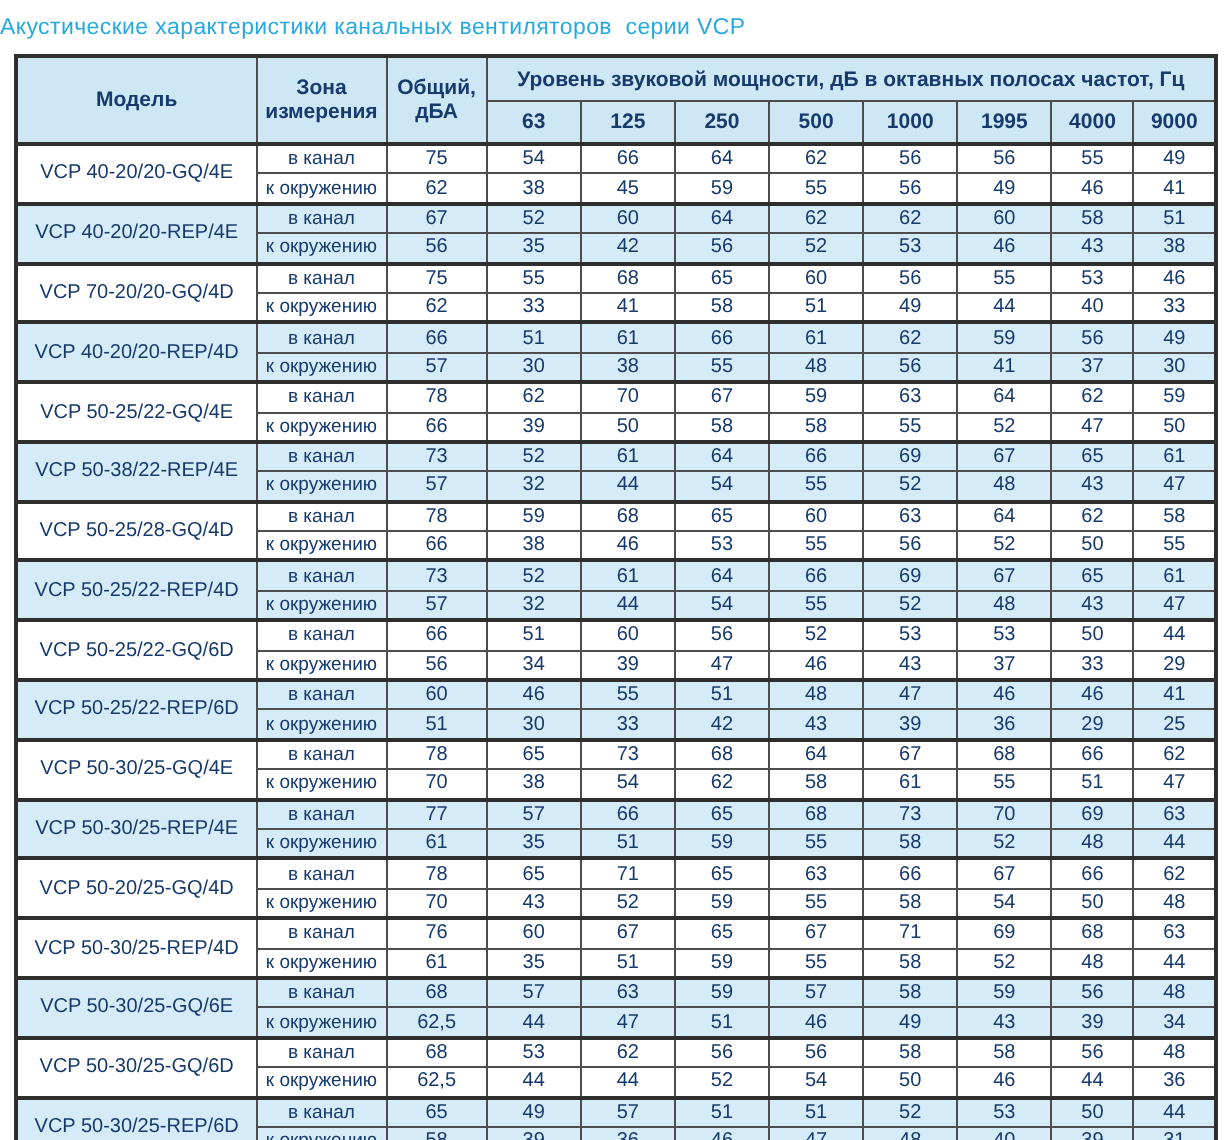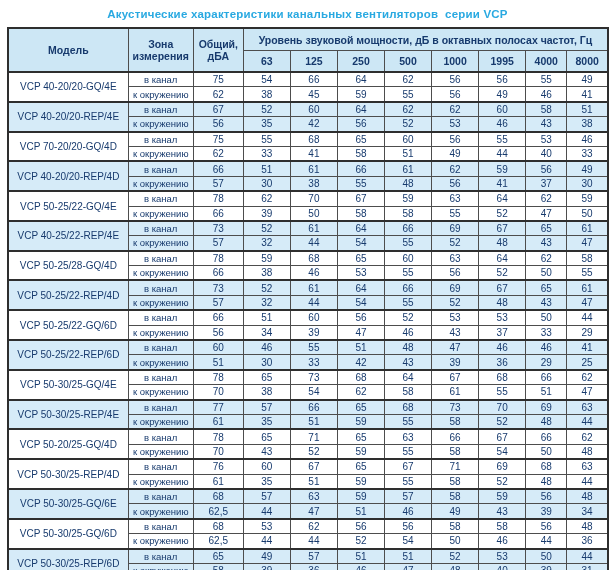--- a/index.html
+++ b/index.html
@@ -4,24 +4,24 @@
 <style>
   html, body {
     margin: 0; padding: 0;
     width: 615px; height: 570px;
     background: #ffffff;
     overflow: hidden;
     font-family: "Liberation Sans", sans-serif;
   }
   .page { width: 615px; height: 570px; }
   .title {
-    text-align: center;
+    text-align: left;
     color: #29a9e1;
     font-size: 11.5px;
-    font-weight: bold;
+    font-weight: normal;
     padding: 8px 0 7px 0;
     letter-spacing: 0.2px;
     white-space: pre;
   }
   table.acoustic {
     border-collapse: collapse;
     table-layout: fixed;
     width: 602px;
     margin-left: 7px;
     border: 2px solid #2e2e2e;
@@ -81,21 +81,21 @@
         <th colspan="8">Уровень звуковой мощности, дБ в октавных полосах частот, Гц</th>
       </tr>
       <tr class="freq-row">
         <th>63</th>
         <th>125</th>
         <th>250</th>
         <th>500</th>
         <th>1000</th>
         <th>1995</th>
         <th>4000</th>
-        <th>8000</th>
+        <th>9000</th>
       </tr>
     </thead>
     <tbody>
         <tr class=" block-start">
           <td rowspan="2" class="model">VCP 40-20/20-GQ/4E</td>
           <td class="zone">в канал</td>
           <td>75</td>
           <td>54</td>
           <td>66</td>
           <td>64</td>
@@ -211,21 +211,21 @@
           <td>39</td>
           <td>50</td>
           <td>58</td>
           <td>58</td>
           <td>55</td>
           <td>52</td>
           <td>47</td>
           <td>50</td>
         </tr>
         <tr class="alt block-start">
-          <td rowspan="2" class="model">VCP 40-25/22-REP/4E</td>
+          <td rowspan="2" class="model">VCP 50-38/22-REP/4E</td>
           <td class="zone">в канал</td>
           <td>73</td>
           <td>52</td>
           <td>61</td>
           <td>64</td>
           <td>66</td>
           <td>69</td>
           <td>67</td>
           <td>65</td>
           <td>61</td>

